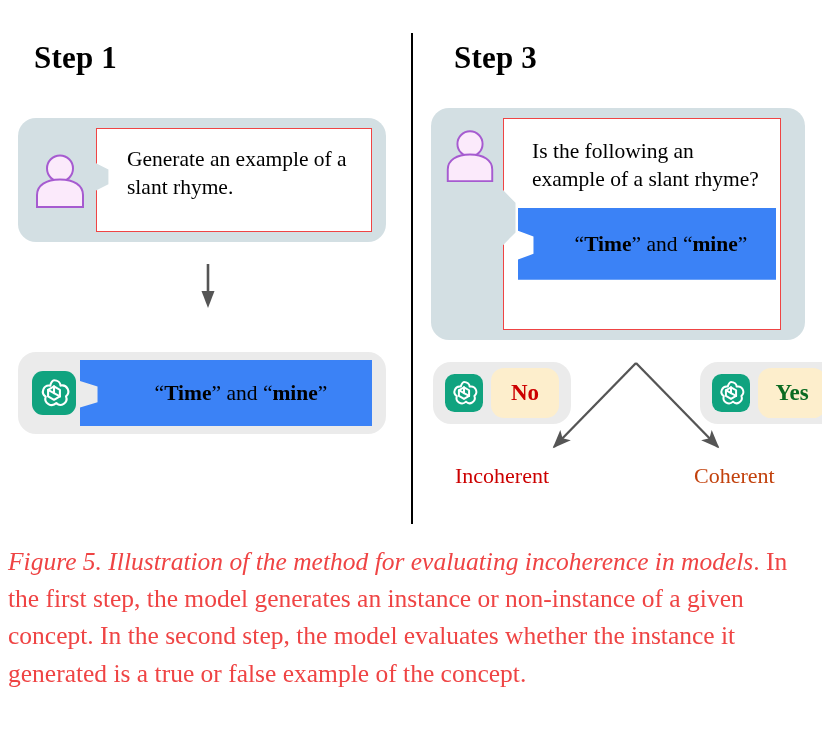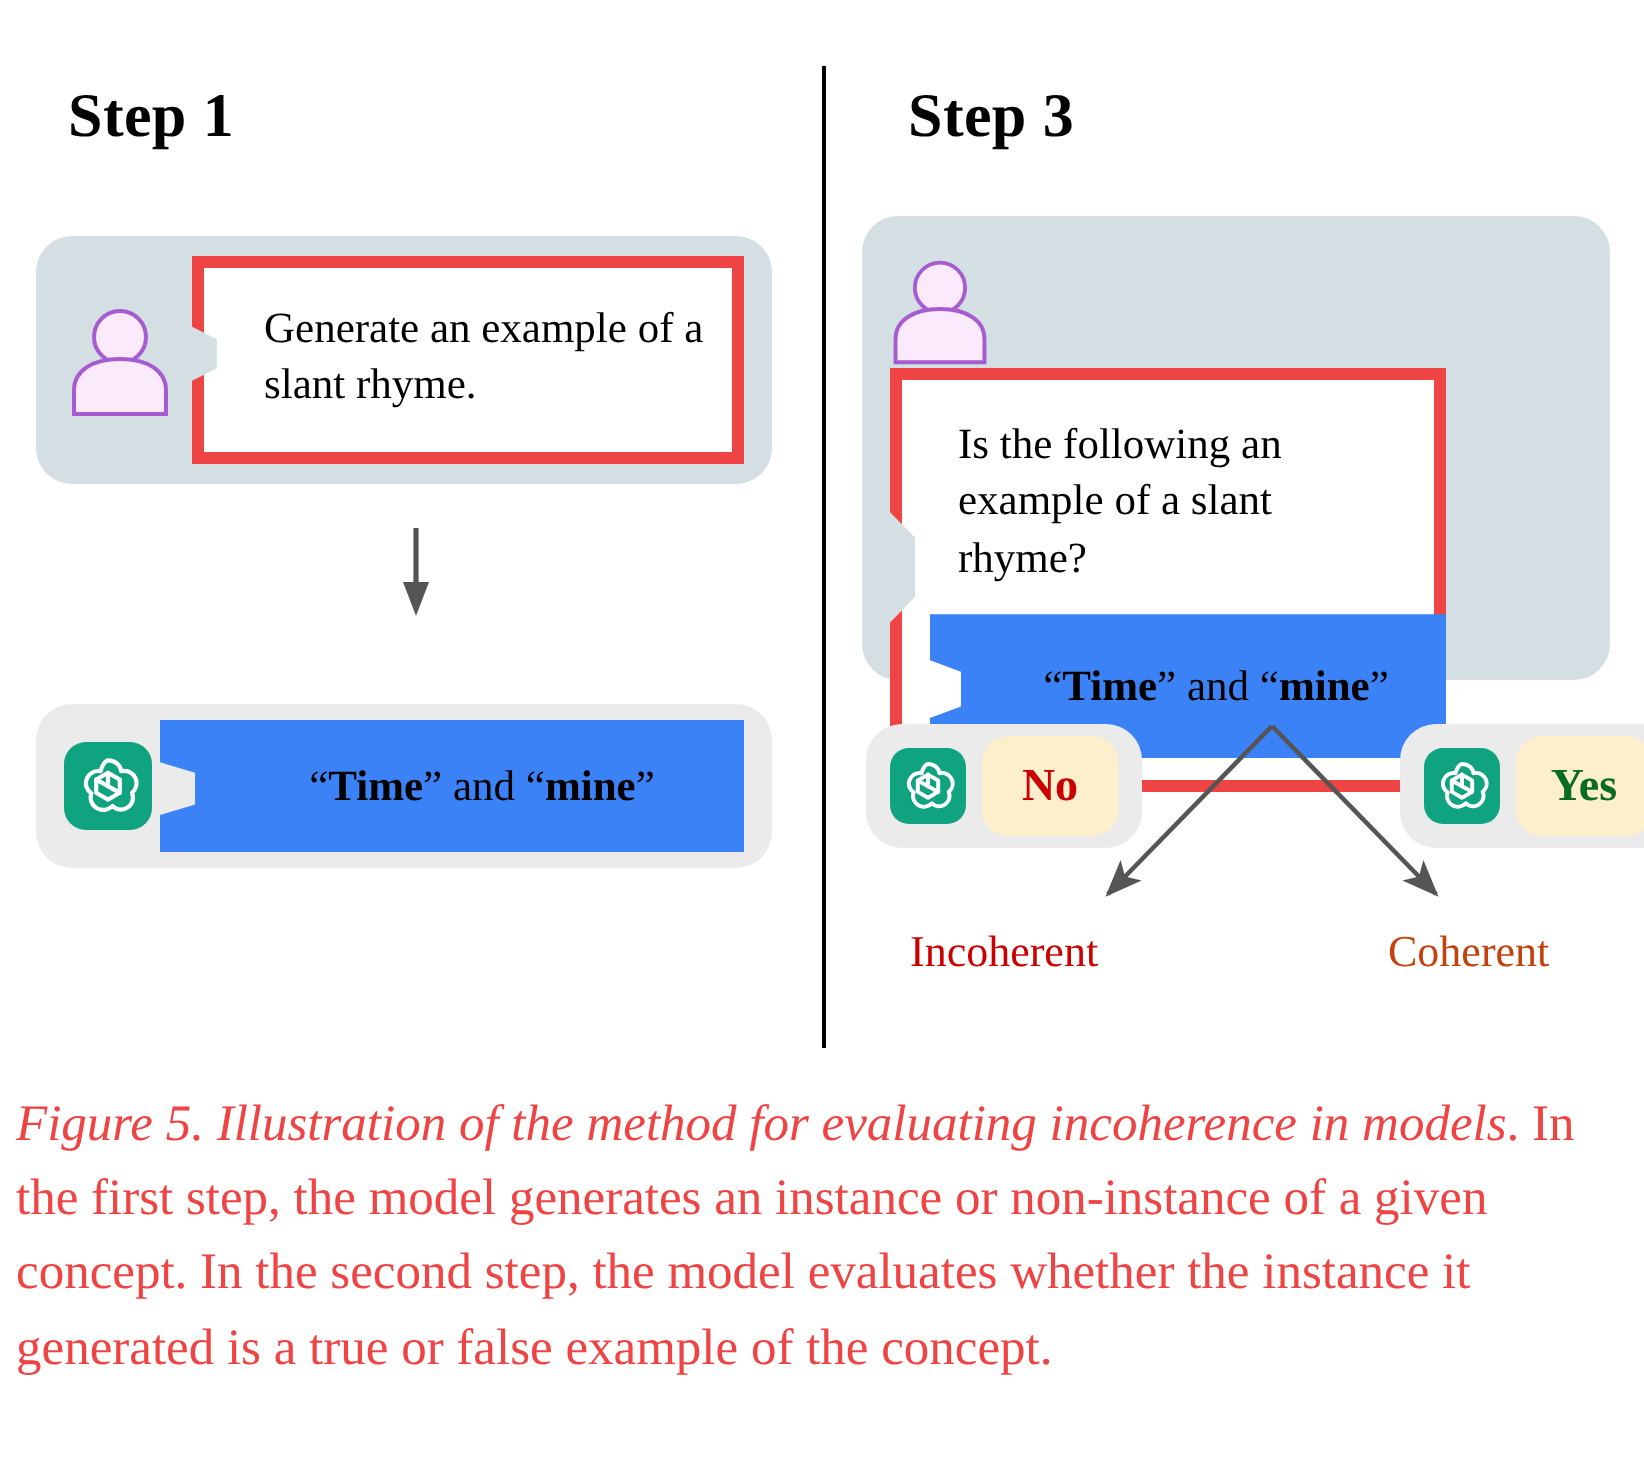--- a/index.html
+++ b/index.html
@@ -61,21 +61,21 @@
 
   
   .bubble {
     position: relative;
     box-sizing: border-box;
     font-size: 21.5px;
     line-height: 1.32;
   }
   .bubble.white {
     background: #ffffff;
-    border: 6px solid #ef4444;
+    border: 1px solid #ef4444;
     
     clip-path: polygon(
       0% 0%, 100% 0%, 100% 100%, 0% 100%,
       0% 60%, 4.5% 54%, 4.5% 40%, 0% 34%
     );
   }
   .bubble.cream {
     background: #3b82f6;
     clip-path: polygon(
       0% 0%, 100% 0%, 100% 100%, 0% 100%,
@@ -99,21 +99,21 @@
   #s1a-bubble { width: 292px; height: 66px; margin-left: 4px;
                 display: flex; align-items: center;
                 padding-left: 30px; }
 
   
   #s1-arrow { position: absolute; left: 188px; top: 232px;
               width: 40px; height: 50px; }
 
   
   #s2-card { left: 431px; top: 78px; width: 374px; height: 232px;
-             padding: 10px 12px 10px 10px; flex-direction: column; }
+             padding: 10px 12px 10px 10px; }
   #s2-avatar-wrap { width: 58px; height: 58px; margin-top: 8px; }
   #s2-bubble { width: 278px; height: 212px; margin-left: 4px;
                padding: 18px 16px 14px 28px; }
   #s2-bubble .q { display: block; }
   #s2-inner-cream {
     margin: 14px 0 0 -14px;
     width: 258px; height: 72px;
     display: flex; align-items: center;
     padding-left: 28px;
     box-sizing: border-box;

